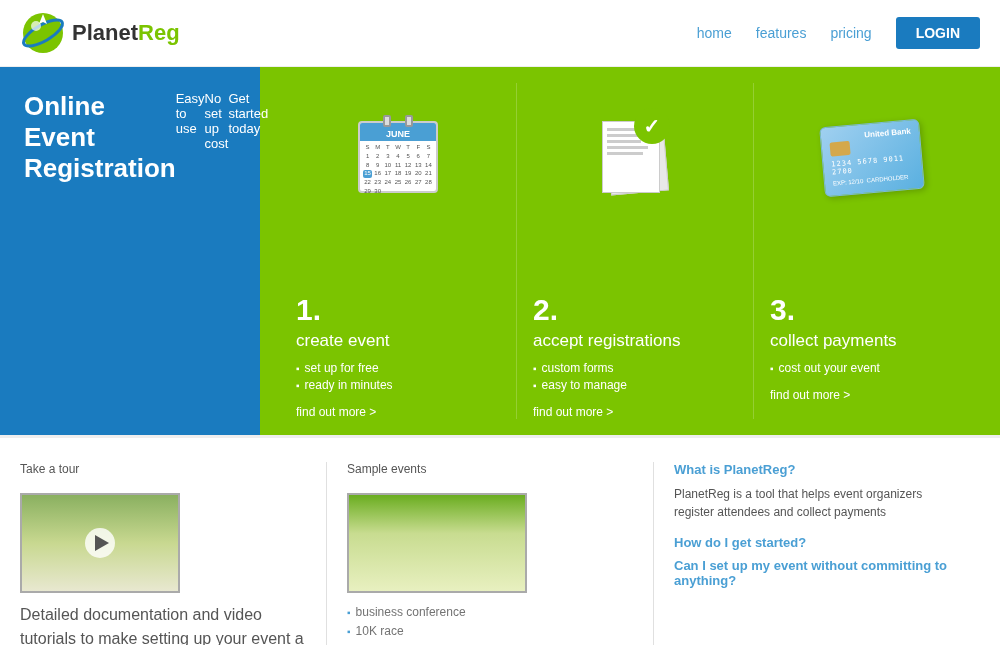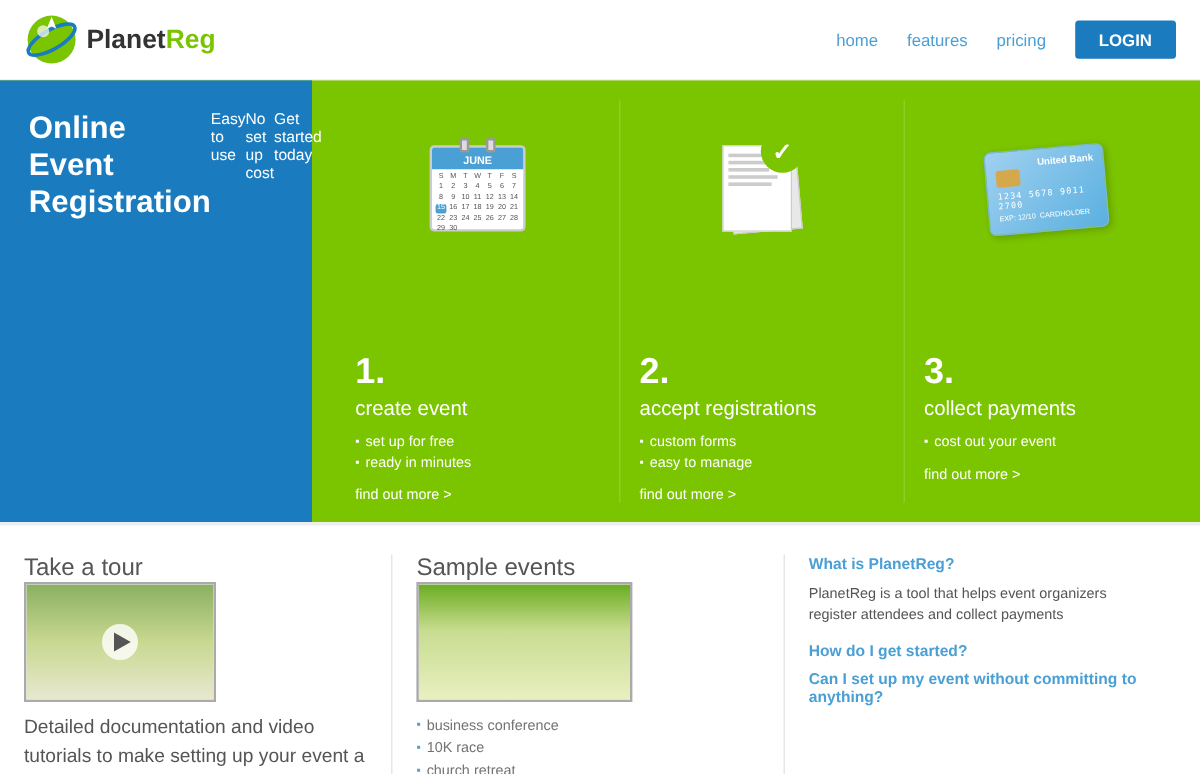--- a/index.html
+++ b/index.html
@@ -308,23 +308,23 @@
       border-top: 3px solid #eee;
     }
     .lower-col {
       flex: 1;
       padding: 0 20px;
       border-right: 1px solid #e0e0e0;
     }
     .lower-col:last-child { border-right: none; }
     .lower-col:first-child { padding-left: 0; }
     .col-title {
-      font-size: 20px;
+      font-size: 12px;
       color: #555;
-      margin-bottom: 0;
+      margin-bottom: 17px;
       font-weight: normal;
     }
 
     
     .tour-thumb {
       width: 160px;
       height: 100px;
       background: #c8d8b0;
       border: 2px solid #aaa;
       position: relative;

